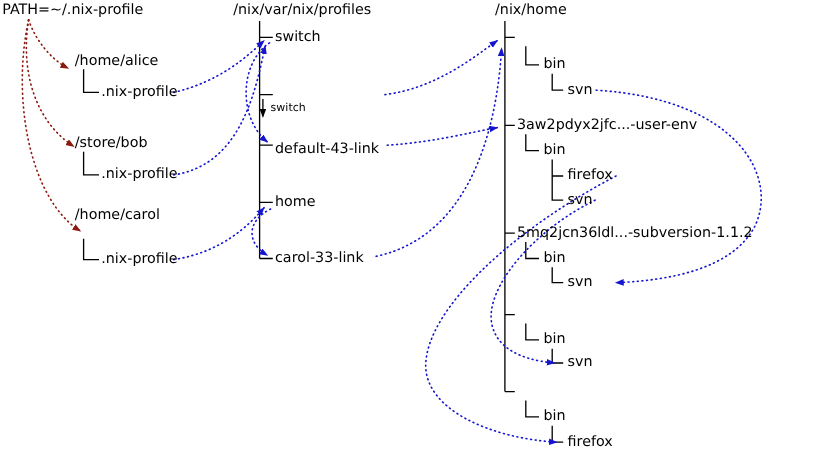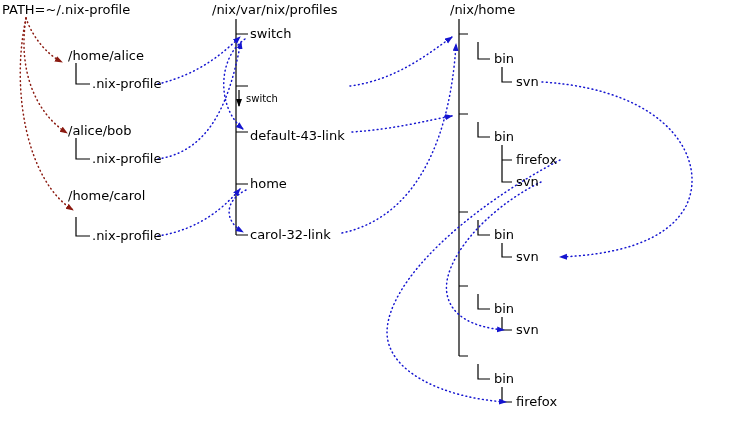--- a/index.html
+++ b/index.html
@@ -73,41 +73,43 @@
       <path marker-end="url(#arrow-blue)" d="M342,233 C430,214 452,112 456,44"></path>
       <path marker-end="url(#arrow-blue)" d="M542,82 C672,90 708,162 686,206 C666,244 610,255 560,257"></path>
       <path marker-end="url(#arrow-blue)" d="M560,160 C468,208 388,280 387,332 C387,372 444,398 506,402"></path>
       <path marker-end="url(#arrow-blue)" d="M541,182 C484,210 441,262 447,294 C451,315 471,327 504,330"></path>
     </g>
   </svg>
 
   <div class="lbl" style="left:2px;top:2px">PATH=~/.nix-profile</div>
   <div class="lbl" style="left:68px;top:48px">/home/alice</div>
   <div class="lbl" style="left:92px;top:76px">.nix-profile</div>
-  <div class="lbl" style="left:68px;top:123px">/alice/bob</div>
+  <div class="lbl" style="left:68px;top:123px">/store/bob</div>
   <div class="lbl" style="left:92px;top:151px">.nix-profile</div>
   <div class="lbl" style="left:68px;top:188px">/home/carol</div>
   <div class="lbl" style="left:92px;top:228px">.nix-profile</div>
 
   <div class="lbl" style="left:212px;top:2px">/nix/var/nix/profiles</div>
   <div class="lbl" style="left:250px;top:26px">switch</div>
   <div class="lbl small" style="left:246px;top:93px">switch</div>
   <div class="lbl" style="left:250px;top:128px">default-43-link</div>
   <div class="lbl" style="left:250px;top:176px">home</div>
-  <div class="lbl" style="left:250px;top:227px">carol-32-link</div>
+  <div class="lbl" style="left:250px;top:227px">carol-33-link</div>
 
   <div class="lbl" style="left:450px;top:2px">/nix/home</div>
 
   <div class="lbl" style="left:494px;top:51px">bin</div>
   <div class="lbl" style="left:516px;top:74px">svn</div>
 
+  <div class="lbl" style="left:470px;top:106px">3aw2pdyx2jfc...-user-env</div>
   <div class="lbl" style="left:494px;top:129px">bin</div>
   <div class="lbl" style="left:516px;top:152px">firefox</div>
   <div class="lbl" style="left:516px;top:174px">svn</div>
 
+  <div class="lbl" style="left:470px;top:204px">5mq2jcn36ldl...-subversion-1.1.2</div>
   <div class="lbl" style="left:494px;top:227px">bin</div>
   <div class="lbl" style="left:516px;top:249px">svn</div>
 
   <div class="lbl" style="left:494px;top:301px">bin</div>
   <div class="lbl" style="left:516px;top:322px">svn</div>
 
   <div class="lbl" style="left:494px;top:371px">bin</div>
   <div class="lbl" style="left:516px;top:394px">firefox</div>
 
 </div>

